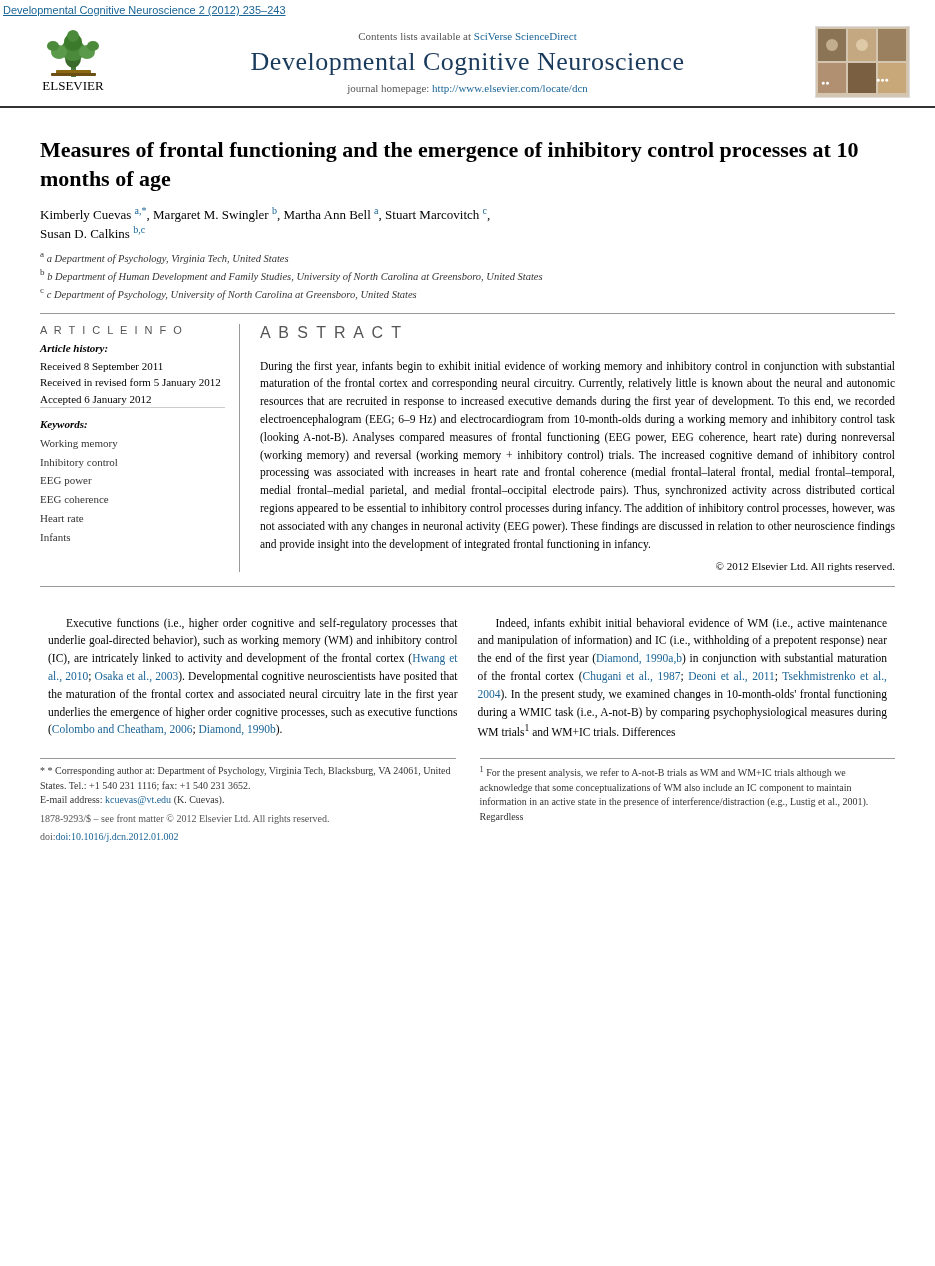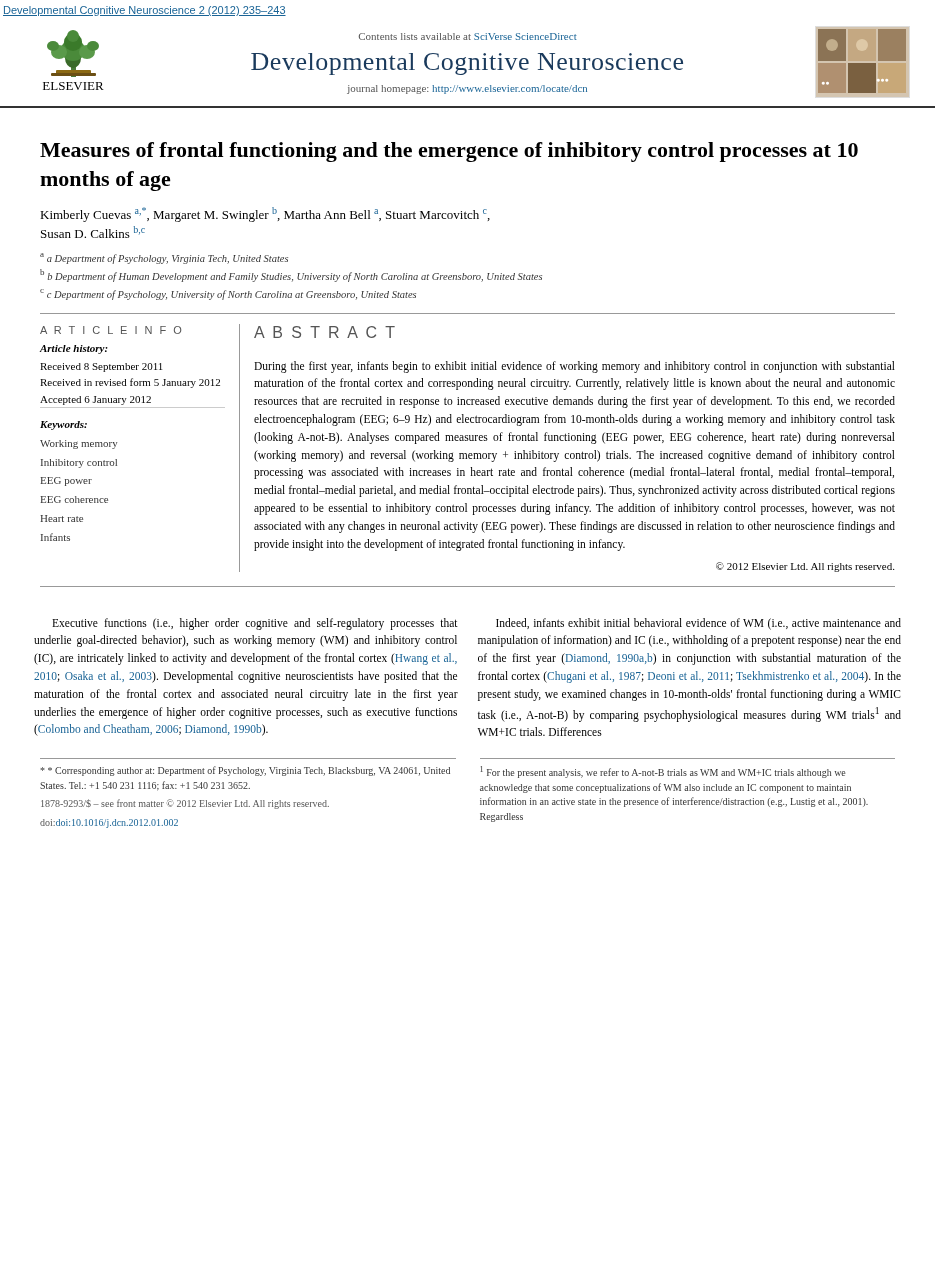--- a/index.html
+++ b/index.html
@@ -107,21 +107,21 @@
 
     .divider {
       border: none;
       border-top: 1px solid #999;
       margin: 10px 0;
     }
 
     
     .two-col {
       display: flex;
-      gap: 14px;
+      gap: 20px;
       margin-bottom: 14px;
       justify-content: flex-end;
     }
 
     .article-info-col {
       width: 200px;
       flex-shrink: 0;
       font-size: 11px;
       border-right: 1px solid #999;
       padding-right: 14px;
@@ -185,21 +185,21 @@
       font-size: 11px;
       text-align: right;
       margin-top: 6px;
       color: #000;
     }
 
     
     .body-section {
       display: flex;
       gap: 20px;
-      padding: 0 34px;
+      padding: 0 48px;
       margin-top: 8px;
     }
 
     .body-col {
       flex: 1;
       font-size: 11.5px;
       line-height: 1.55;
       text-align: justify;
     }
 
@@ -415,20 +415,25 @@
     </p>
   </div>
 </div>
 
 <div class="footnotes-area">
   <div class="footnote-col">
     <div>
       <span>*</span>
       <span>* Corresponding author at: Department of Psychology, Virginia Tech, Blacksburg, VA 24061, United States. Tel.: +1 540 231 1116; fax: +1 540 231 3652.</span>
     </div>
+    <div>
+      <span>E-mail address:</span>
+      <a href="#">kcuevas@vt.edu</a>
+      <span>(K. Cuevas).</span>
+    </div>
     <div class="issn-line">1878-9293/$ – see front matter © 2012 Elsevier Ltd. All rights reserved.</div>
     <div class="issn-line">
       doi:<a href="#">doi:10.1016/j.dcn.2012.01.002</a>
     </div>
   </div>
 
   <div class="footnote-col">
     <div>
       <sup>1</sup>
       <span>For the present analysis, we refer to A-not-B trials as WM and WM+IC trials although we acknowledge that some conceptualizations of WM also include an IC component to maintain information in an active state in the presence of interference/distraction (e.g., Lustig et al., 2001). Regardless</span>

